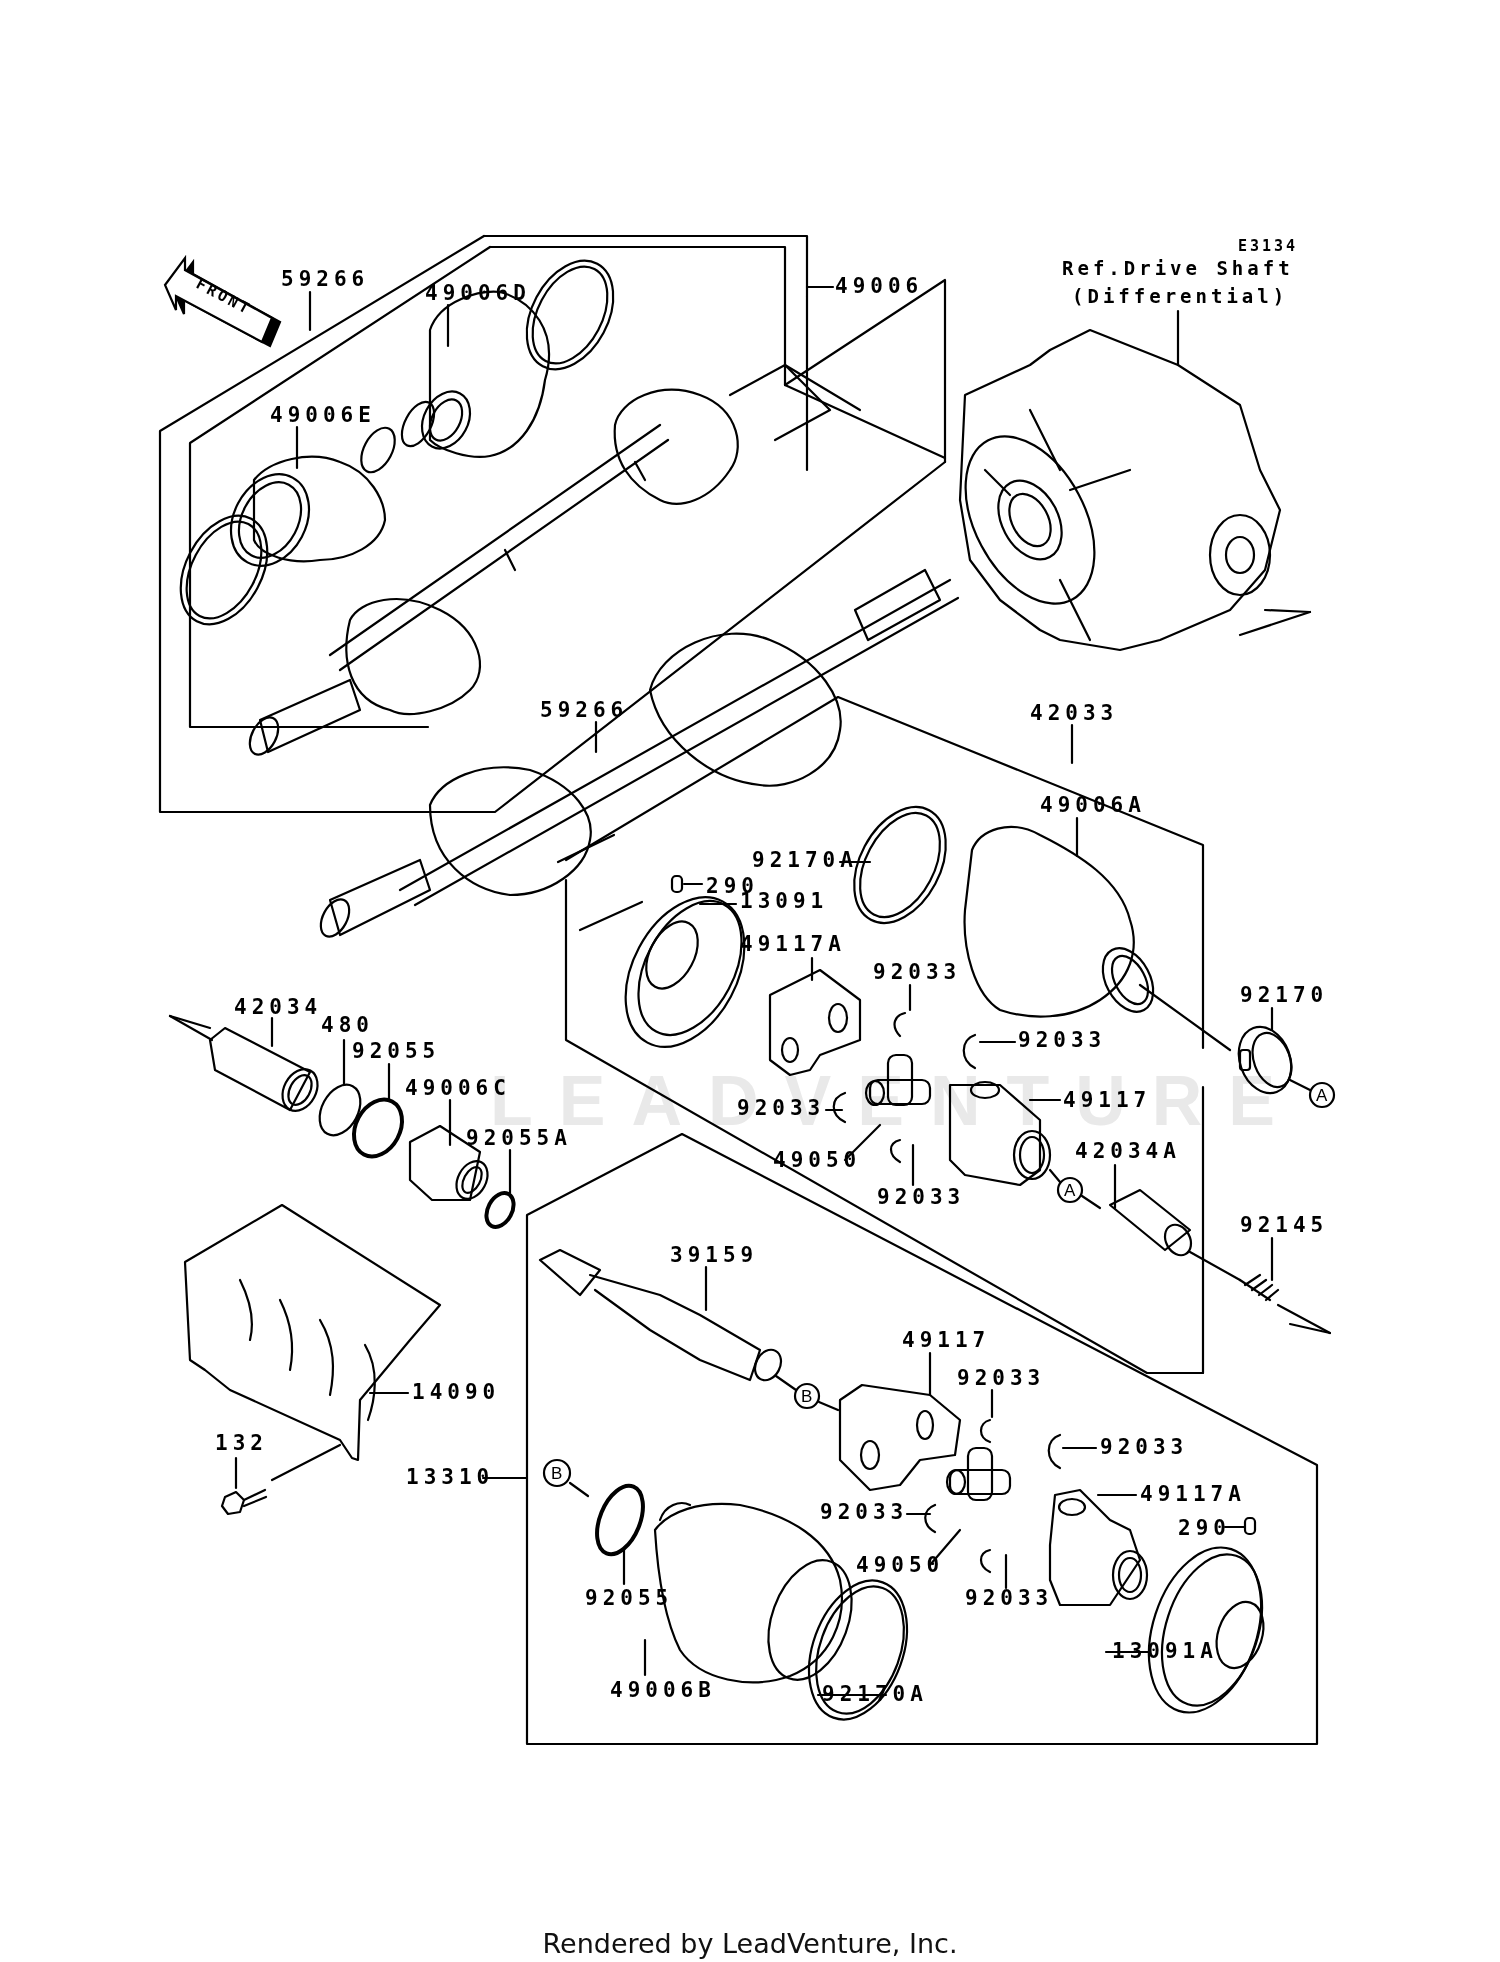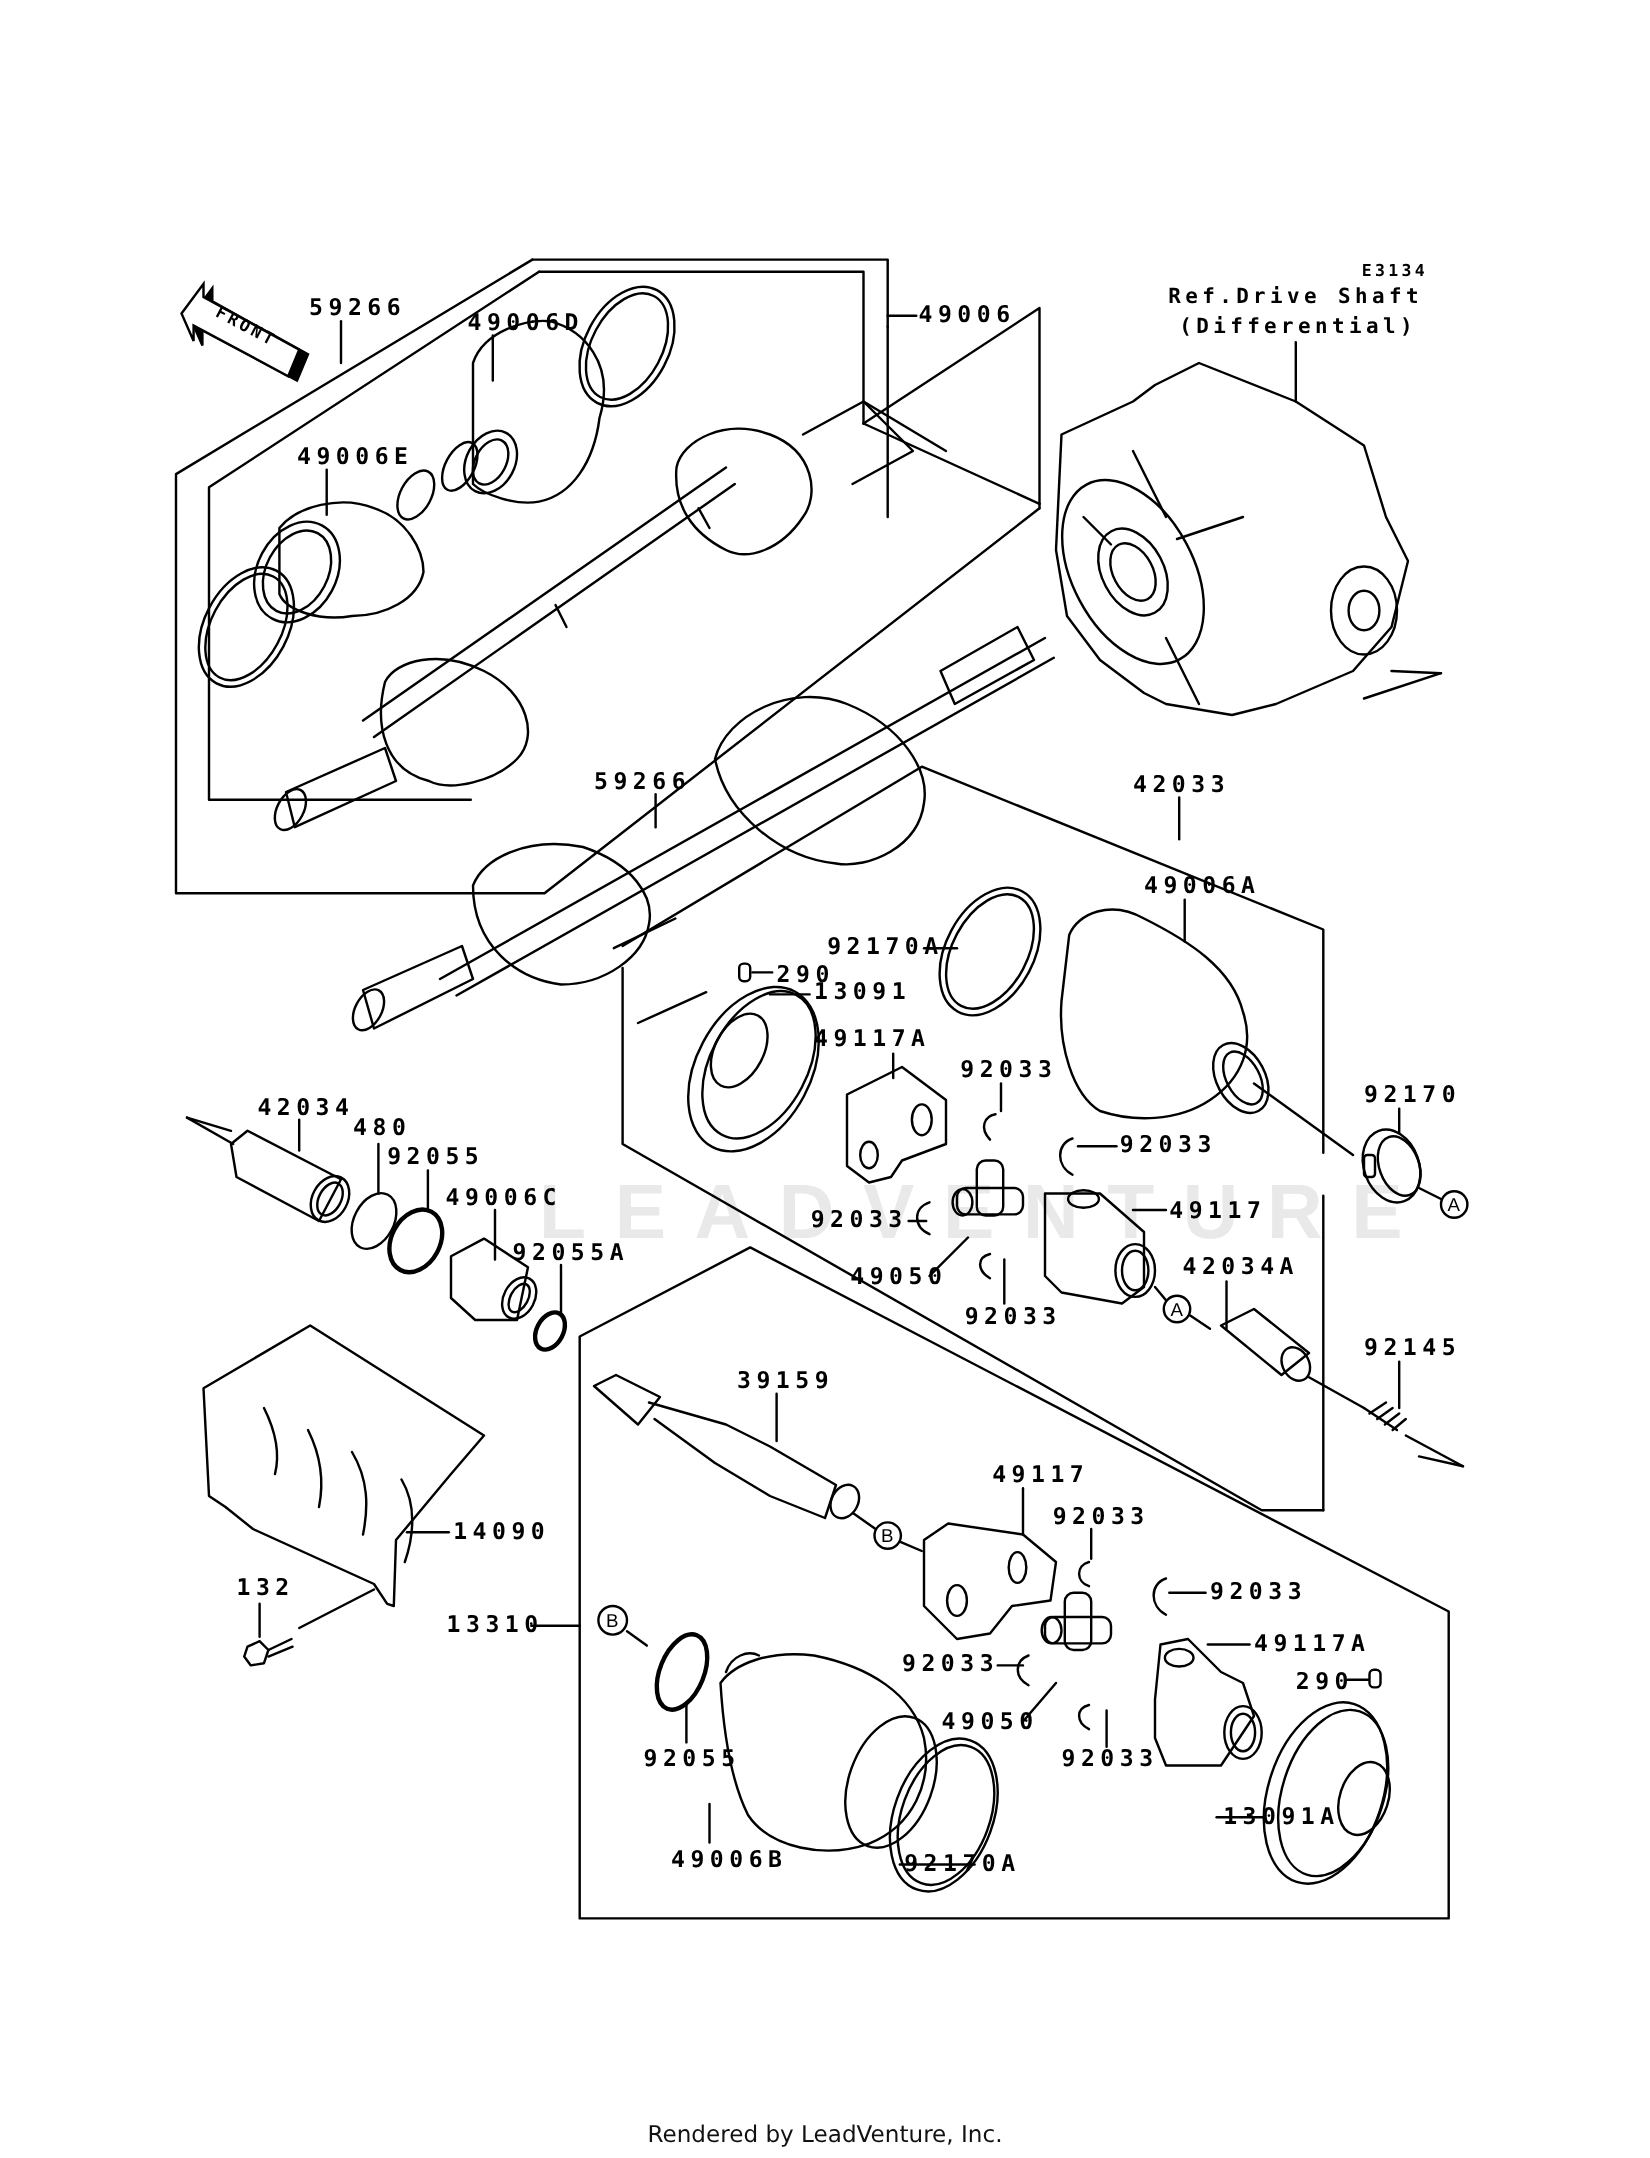--- a/index.html
+++ b/index.html
@@ -8,21 +8,21 @@
   svg { display: block; }
   .ln { stroke: #000; stroke-width: 2.2; fill: none; stroke-linecap: round; stroke-linejoin: round; }
   .thick { stroke: #000; stroke-width: 4; fill: none; }
   .partfill { fill: #fff; stroke: #000; stroke-width: 2.2; }
   .lbl { font-family: "DejaVu Sans Mono", "Liberation Mono", monospace; font-size: 21px; letter-spacing: 5px; fill: #000; font-weight: bold; }
   .lbl-sm { font-family: "DejaVu Sans Mono", "Liberation Mono", monospace; font-size: 15px; letter-spacing: 3px; fill: #000; font-weight: bold; }
   .ref { font-family: "DejaVu Sans Mono", "Liberation Mono", monospace; font-size: 19px; letter-spacing: 4px; fill: #000; font-weight: bold; }
   .circ-txt { font-family: "Liberation Sans", sans-serif; font-size: 17px; fill: #000; }
   .watermark { font-family: "Liberation Sans", sans-serif; font-size: 70px; letter-spacing: 26px; fill: #e9e9e9; font-weight: bold; }
   .footer { position: absolute; left: 0; width: 1500px; top: 1928px; text-align: center;
-            font-family: "DejaVu Sans", sans-serif; font-size: 21px; color: #111; }
+            font-family: "DejaVu Sans", sans-serif; font-size: 27px; color: #111; }
 </style>
 </head>
 <body>
 
 <div id="canvas">
 <svg width="1500" height="1962" viewBox="0 0 1500 1962" xmlns="http://www.w3.org/2000/svg">
 
   <text class="watermark" x="490" y="1125">LEADVENTURE</text>
 
   <g>

